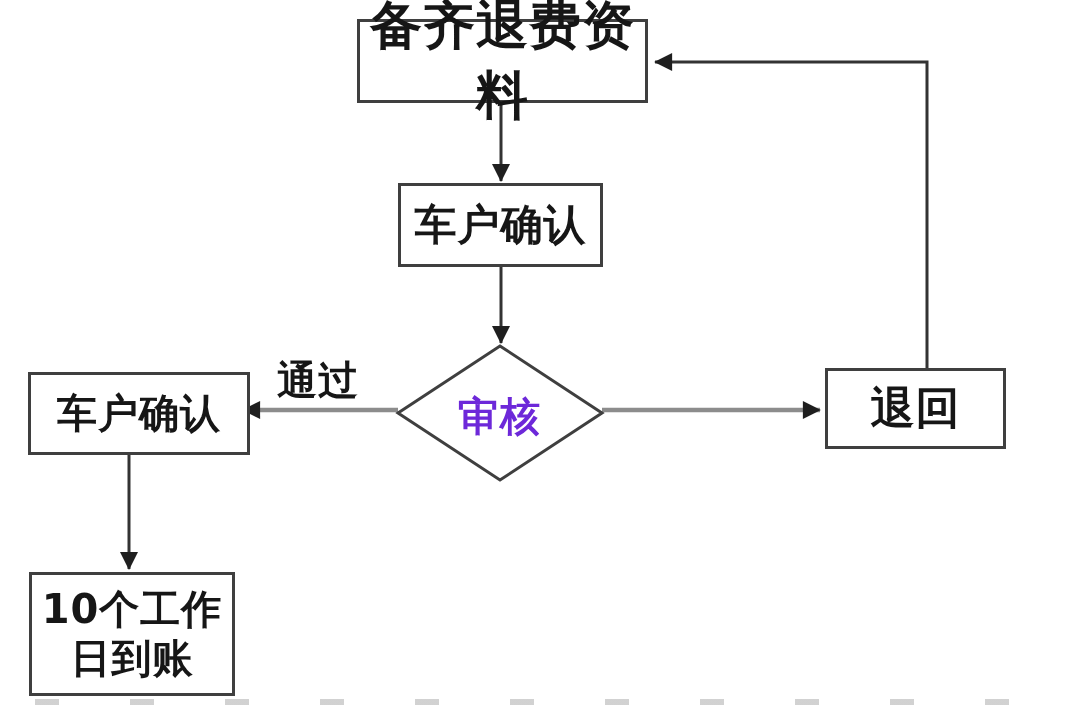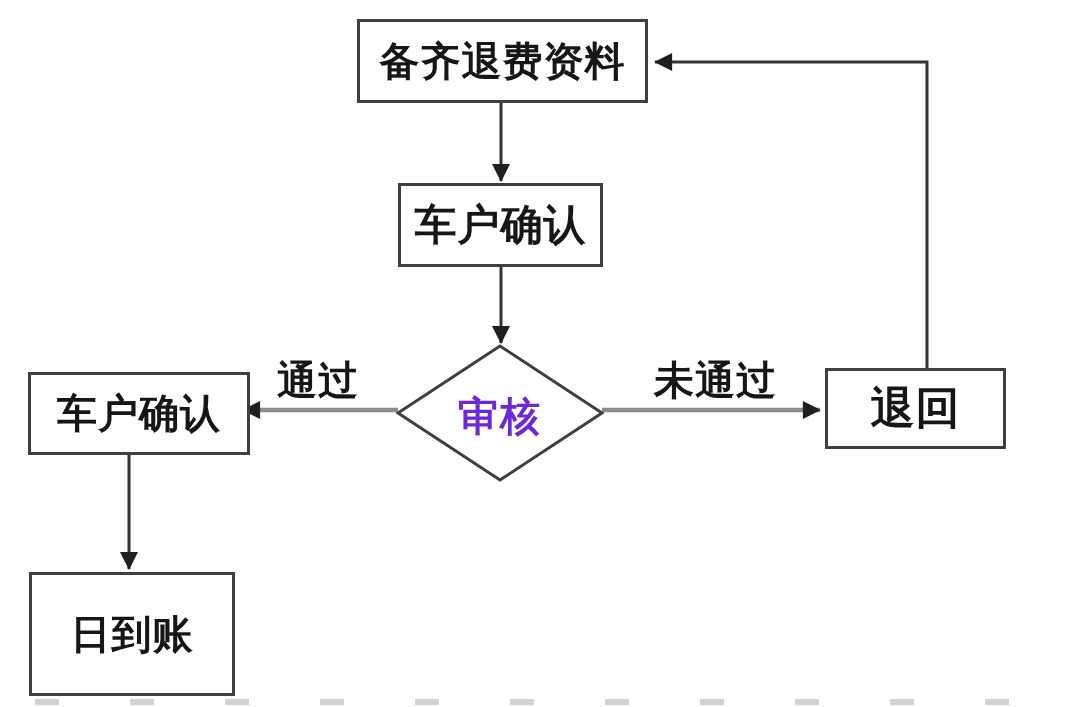--- a/index.html
+++ b/index.html
@@ -28,21 +28,21 @@
     background: #ffffff;
     border: 3px solid #3f3f3f;
     display: flex;
     align-items: center;
     justify-content: center;
     font-weight: 700;
     color: #161616;
     text-align: center;
     letter-spacing: 1px;
   }
-  .node-prepare   { left: 357px; top: 19px;  width: 291px; height: 84px;  font-size: 40px; }
+  .node-prepare   { left: 357px; top: 19px;  width: 291px; height: 84px;  font-size: 52px; }
   .node-window    { left: 398px; top: 183px; width: 205px; height: 84px;  font-size: 42px; }
   .node-confirm   { left: 28px;  top: 372px; width: 222px; height: 83px;  font-size: 40px; }
   .node-arrival   { left: 29px;  top: 572px; width: 206px; height: 124px; font-size: 40px;
                     flex-direction: column; line-height: 1.22; }
   .node-return    { left: 825px; top: 368px; width: 181px; height: 81px;  font-size: 44px; }
   .diamond-label {
     position: absolute;
     left: 420px; top: 389px; width: 160px;
     text-align: center;
     font-size: 40px;
@@ -98,24 +98,24 @@
 
   <div class="node node-prepare">备齐退费资料</div>
 
   <div class="node node-window">车户确认</div>
 
   <div class="diamond-label">审核</div>
 
   <div class="node node-confirm">车户确认</div>
 
   <div class="node node-arrival">
+    <span>10个工作</span>
     <span>日到账</span>
   </div>
 
   <div class="node node-return">退回</div>
 
   <div class="edge-label edge-label-pass">通过</div>
 
-  <div class="edge-label edge-label-fail">未通过</div>
 
   <div class="artifact"></div>
 
 </div>
 
 </body></html>

